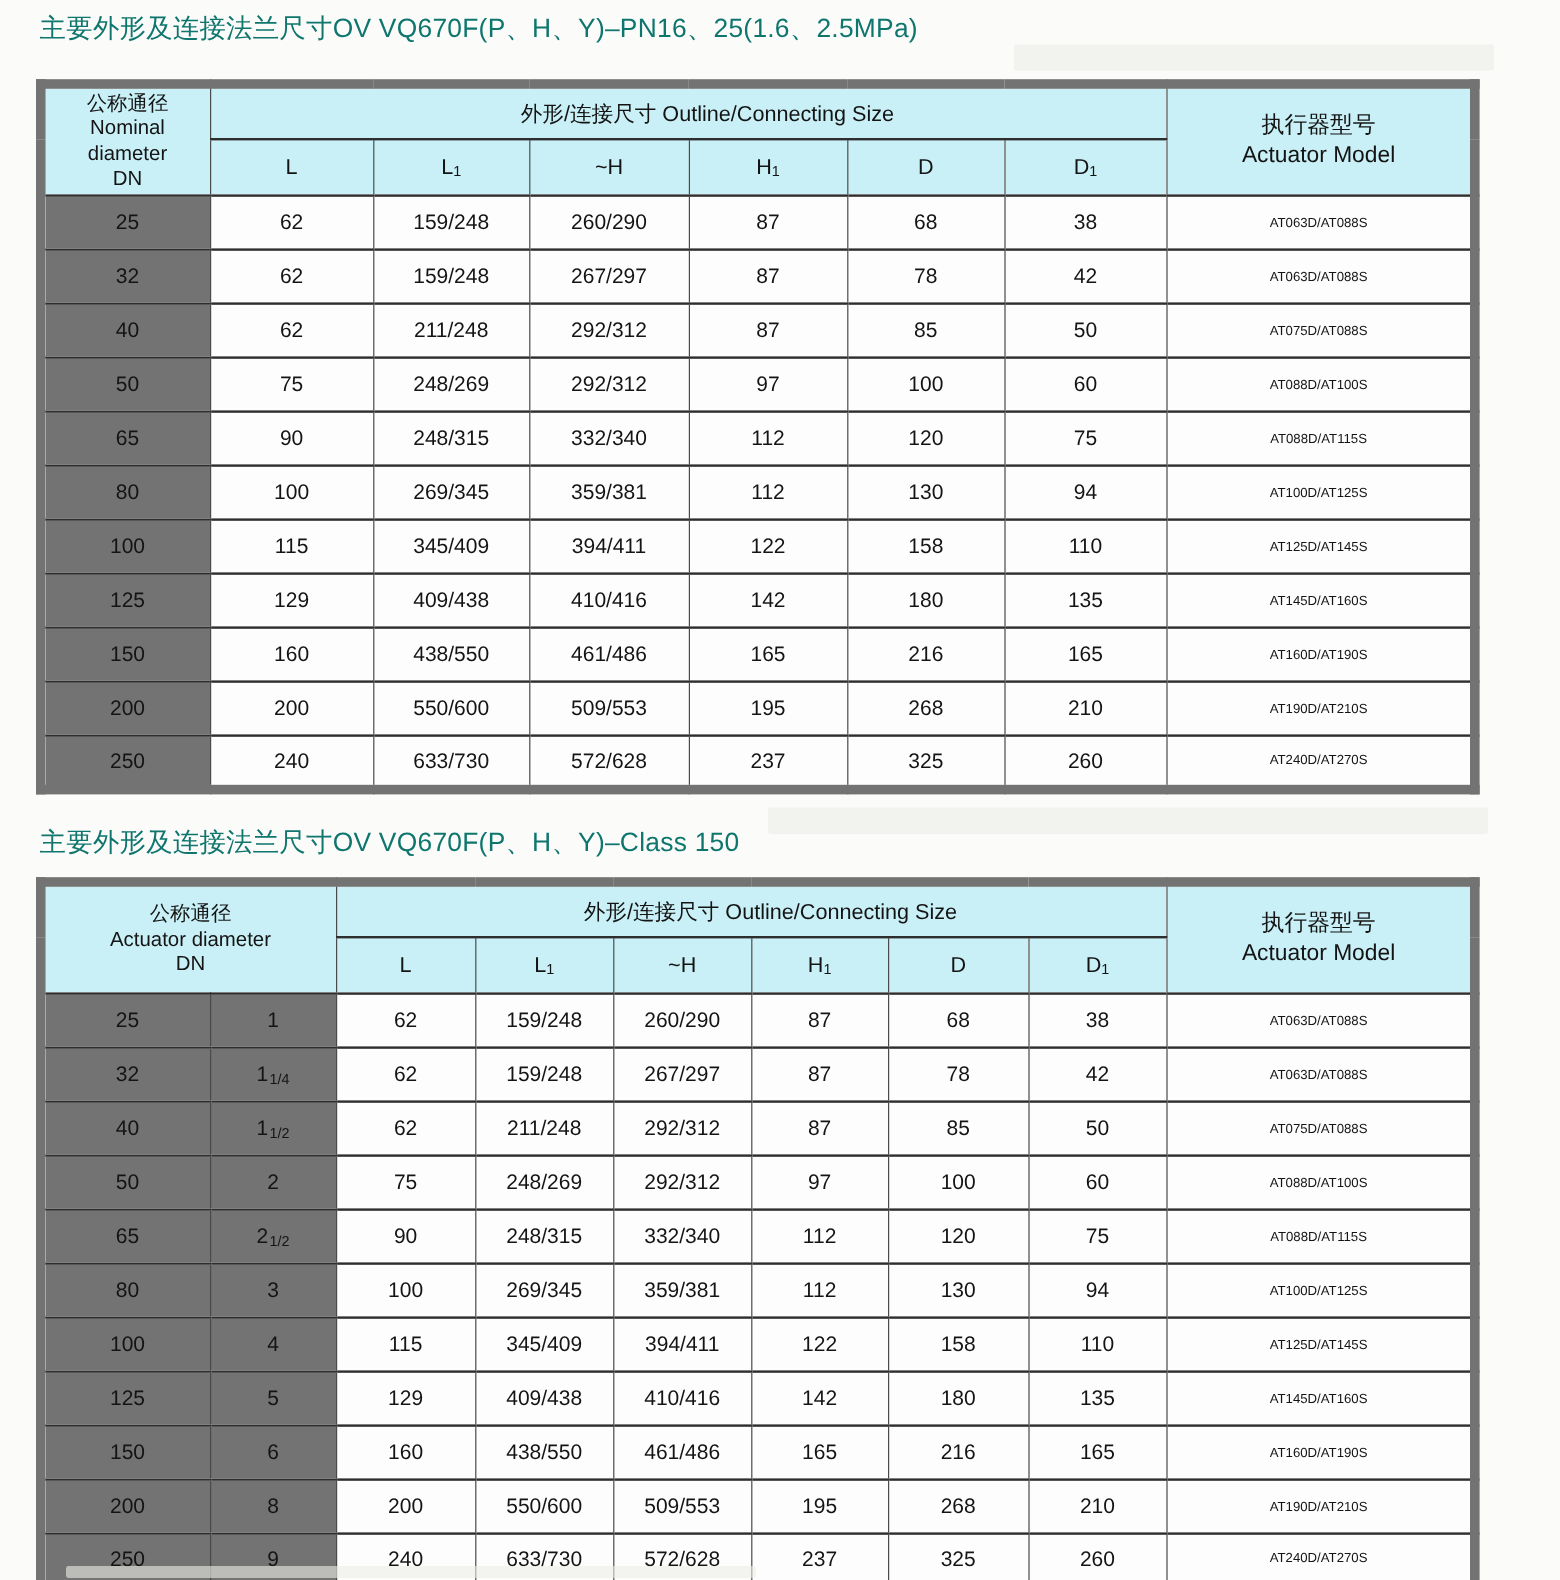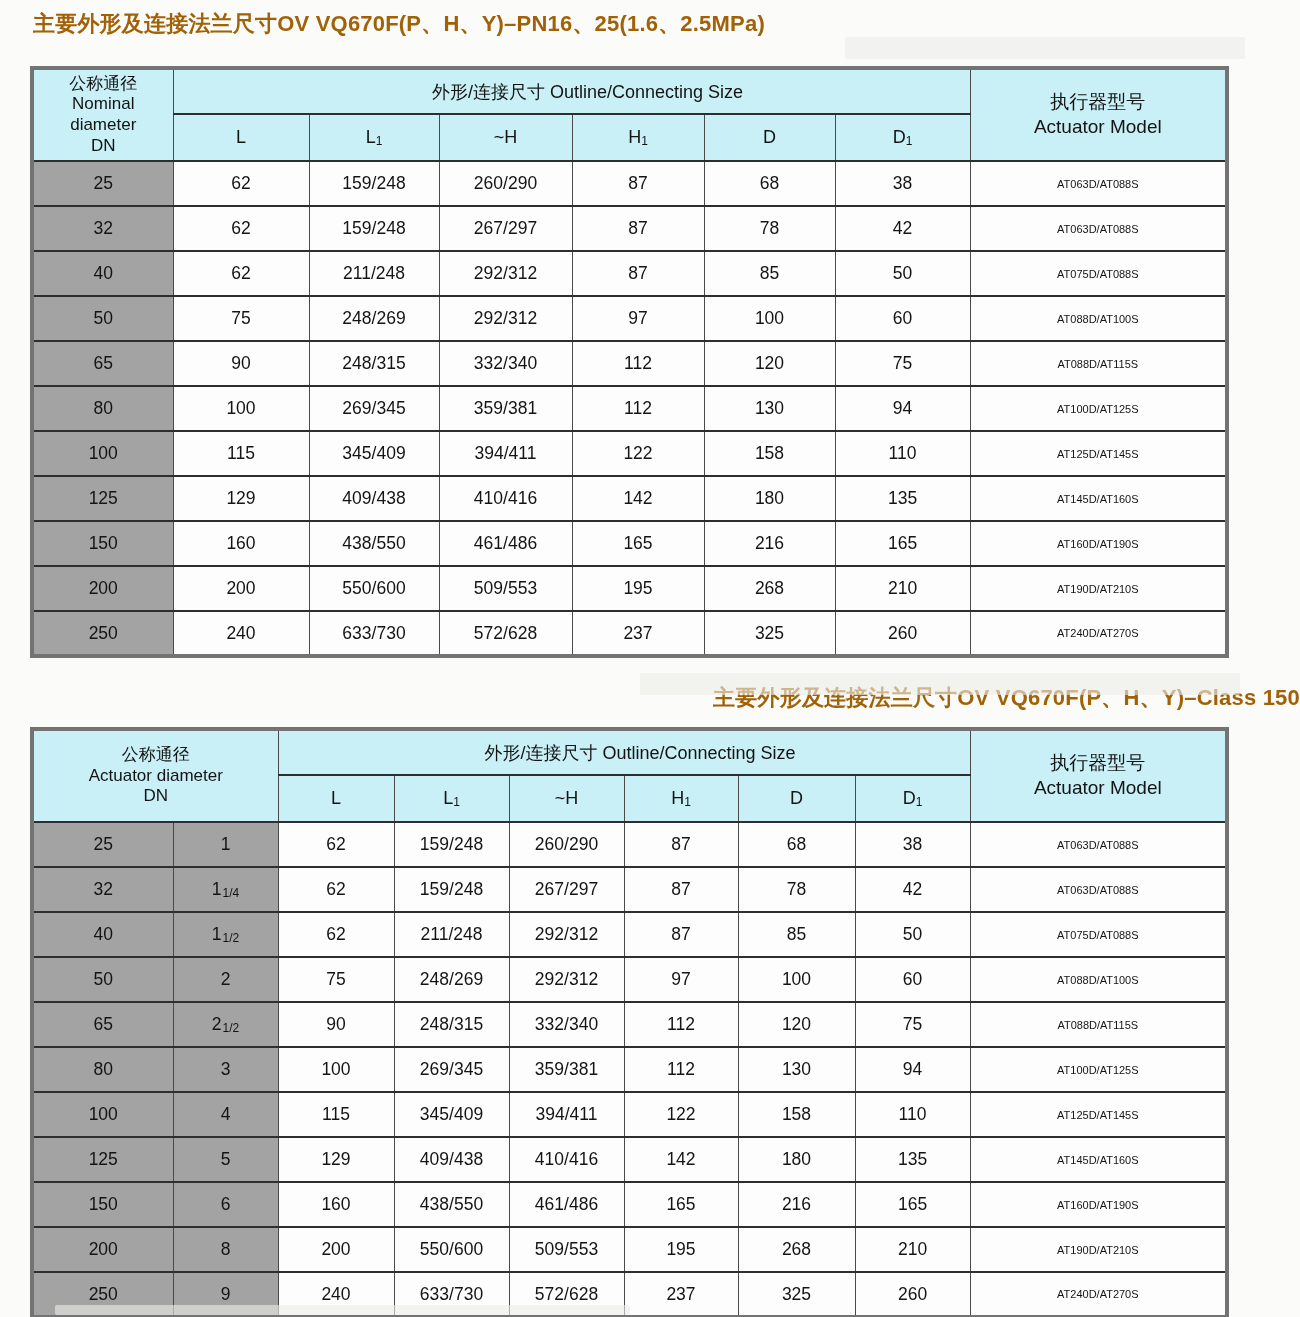--- a/index.html
+++ b/index.html
@@ -5,54 +5,54 @@
   html,body { margin:0; padding:0; }
   body {
     width:1300px; height:1317px;
     background:#fbfbfa;
     font-family:"Liberation Sans","DejaVu Sans",sans-serif;
     color:#141414;
     position:relative;
     overflow:hidden;
   }
   .title {
-    color:#a16207;
-    font-weight:bold;
+    color:#0f766e;
+    font-weight:normal;
     font-size:22px;
     letter-spacing:0.2px;
     margin:0 0 0 33px;
   }
   .title1 { padding-top:9px; }
-  .title2 { margin-top:25px;text-align:right; }
+  .title2 { margin-top:25px; }
   table {
     border-collapse:collapse;
     table-layout:fixed;
     width:1195px;
     margin:0 0 0 30px;
     background:#fdfdfd;
   }
   .tbl1 { margin-top:27px; }
   .tbl2 { margin-top:14px; }
-  table { border:4px solid #737373; }
+  table { border:8px solid #737373; }
   th, td {
     border-left:1px solid #4a4a4a;
     border-right:1px solid #4a4a4a;
     border-top:2px solid #2e2e2e;
     border-bottom:2px solid #2e2e2e;
     text-align:center;
     vertical-align:middle;
     padding:0;
     overflow:hidden;
   }
   thead th { background:#c9f0f6; font-weight:normal; }
   thead tr.hr1 { height:46px; }
   thead tr.hr2 { height:47px; }
   tbody tr { height:45px; }
   td { font-size:17.5px; background:#fdfdfd; }
-  td.col-dn, td.col-inch { background:#a3a3a3; }
+  td.col-dn, td.col-inch { background:#737373; }
   td.col-actuator { font-size:11px; }
   .nominal-cell div { line-height:1.22; font-size:17px; }
   .outline-cell { font-size:18px;padding-left:32px; }
   .actuator-cell div { line-height:1.3; font-size:19px; }
   th.dim { font-size:18px; }
   th.dim sub { font-size:12px; position:relative; top:2px; vertical-align:baseline; }
   .frac { font-size:12px; margin-left:1px; position:relative; top:2px; }
   .ghost { position:absolute; background:#ecece8; opacity:.6; border-radius:2px; }
   #ghost-top { left:845px; top:37px; width:400px; height:22px; }
   #ghost-mid { left:640px; top:673px; width:600px; height:22px; }

